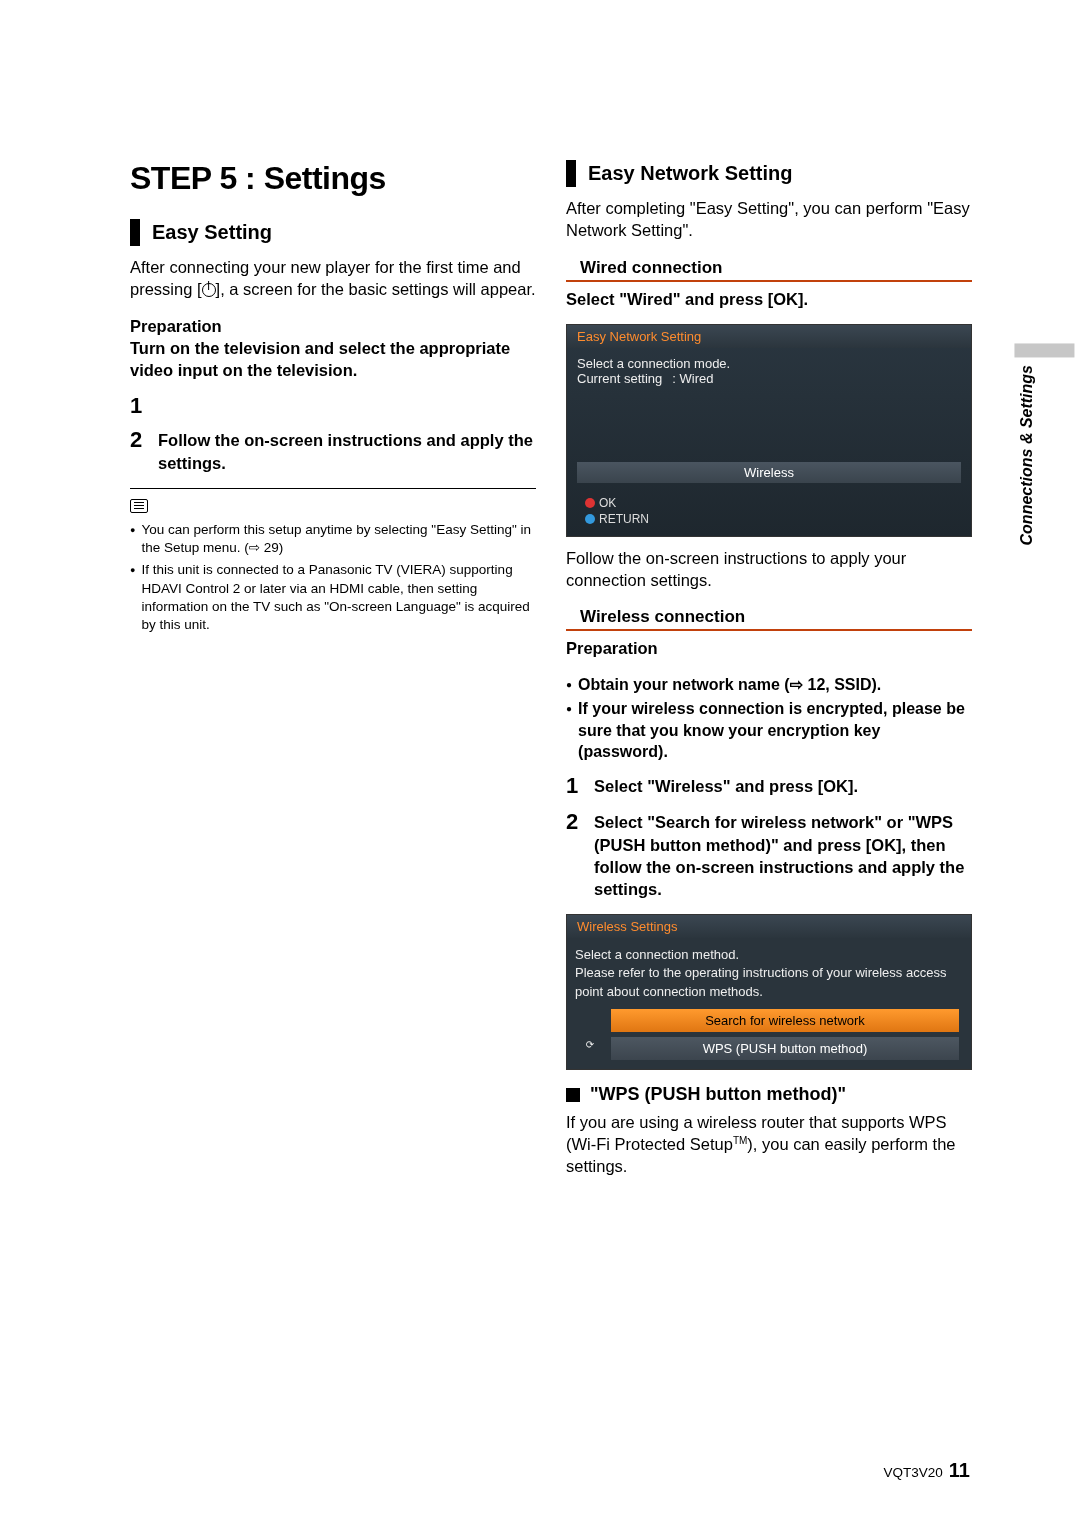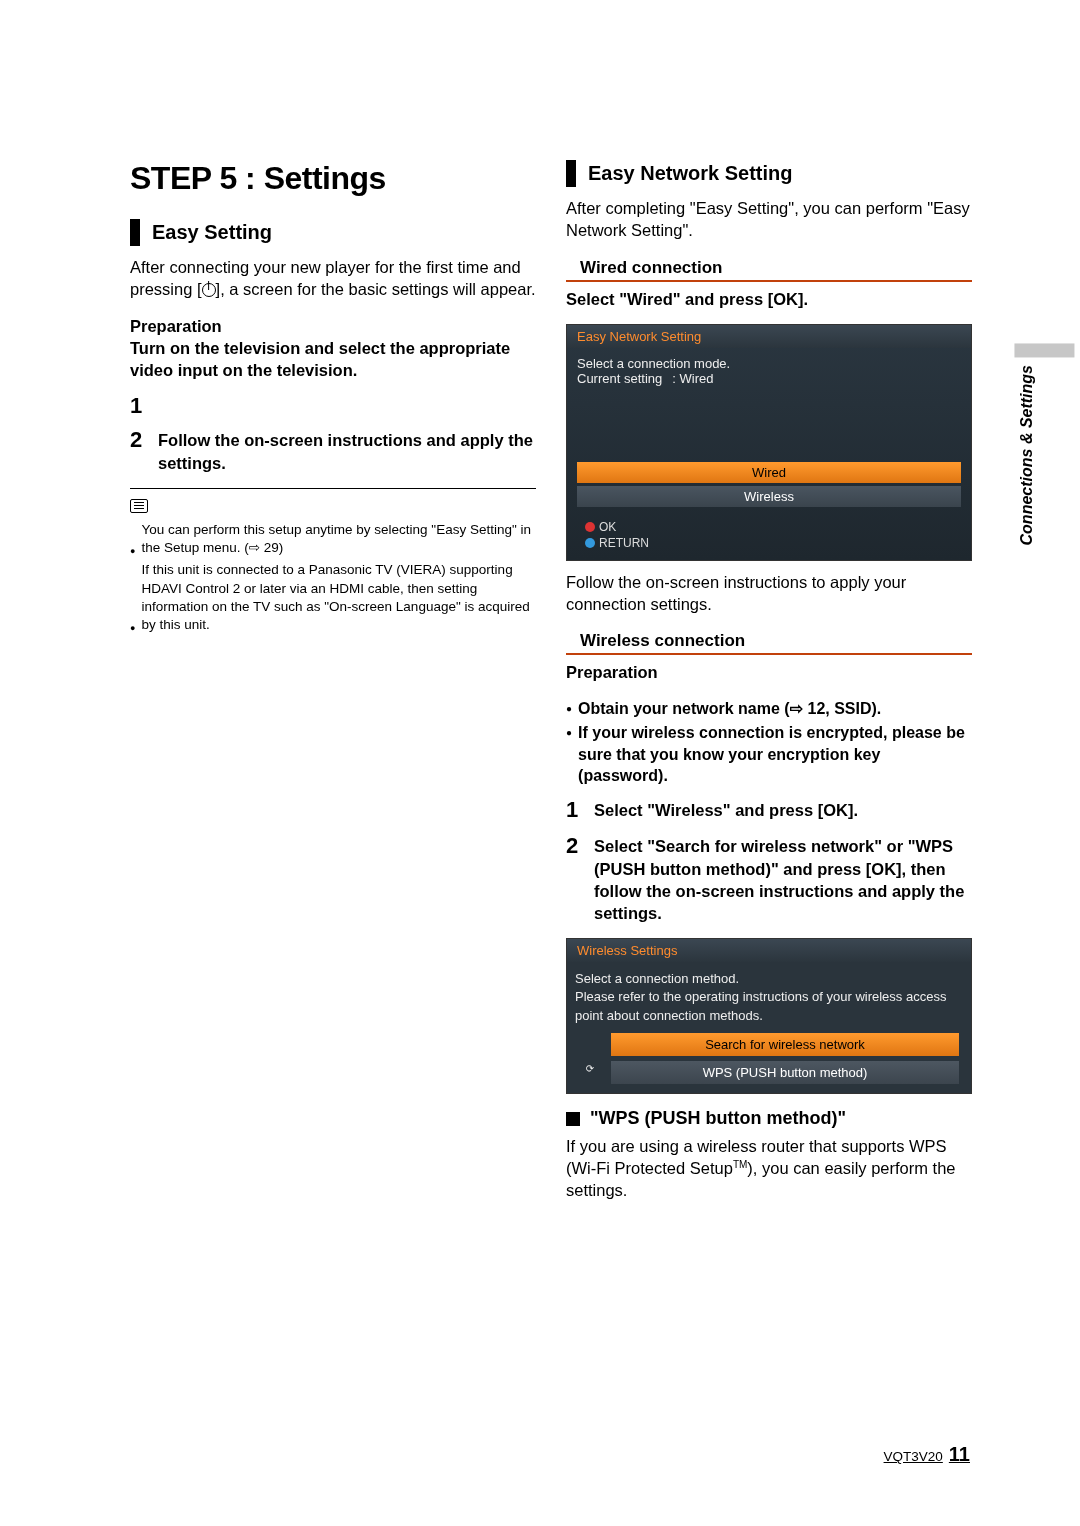--- a/index.html
+++ b/index.html
@@ -21,21 +21,21 @@
   .body { font-size: 16.5px; line-height: 1.35; margin: 6px 0 14px 0; }
   .bold { font-weight: bold; }
   .ol { margin: 10px 0; }
   .ol-item { display: flex; margin-bottom: 12px; }
   .ol-num { font-size: 22px; font-weight: bold; width: 28px; flex-shrink: 0; line-height: 1; }
   .ol-body { font-size: 16.5px; line-height: 1.35; }
   .ol-body .bold { display: block; margin-bottom: 2px;}
   hr.thin { border: none; border-top: 1px solid #000; margin: 8px 0 10px 0; }
   .noteicon { display:inline-block; width:18px; height:14px; border:1.5px solid #000; border-radius:2px; position:relative; margin-bottom:4px;}
   .noteicon::before { content:""; position:absolute; left:3px; top:2px; width:10px; height:1.5px; background:#000; box-shadow:0 3px 0 #000, 0 6px 0 #000;}
-  .notes li { font-size: 13.5px; line-height: 1.35; margin-bottom: 4px; list-style: none; display:flex;align-items:flex-end;}
+  .notes li { font-size: 13.5px; line-height: 1.35; margin-bottom: 4px; list-style: none; display:flex;}
   .notes li::before { content:"●"; font-size:9px; margin-right:6px; margin-top:3px;}
   .h3row { display:flex; align-items: flex-end; border-bottom: 2px solid #c2410c; margin: 16px 0 6px 0; padding-bottom:2px;}
   .h3bar { width:6px; background:#000; margin-right:8px; flex-shrink:0;}
   .h3 { font-size:17px; font-weight:900; font-family: Arial Black, Arial, sans-serif; }
   .h4sq { display:flex; margin: 14px 0 4px 0; align-items:flex-start;}
   .h4sq .sq { width:14px; height:14px; background:#000; margin-right:10px; margin-top:4px; flex-shrink:0;}
   .h4sq .txt { font-size:18px; font-weight:900; font-family: Arial Black, Arial, sans-serif;}
   
   .osd { background: linear-gradient(#2a3640,#1e272e); border:1px solid #333; color:#eee; font-size:13px; margin:10px 0; }
   .osd-title { background:linear-gradient(#3b4752,#2b353d); color:#ff8c2e; padding:4px 10px; font-size:13px;}
@@ -49,21 +49,21 @@
   .red { background:#d33;}
   .blue { background:#39d;}
   .osd2 { background:#2a343c; border:1px solid #333; color:#eee; font-size:13px; margin:10px 0;}
   .osd2-body { padding:8px 8px; line-height:1.4;}
   .osd2-opt { background:linear-gradient(#4d5761,#3c454e); color:#fff; text-align:center; padding:4px 0; margin:0 12px 5px 44px; font-size:13px;}
   .osd2-opt.sel { background:linear-gradient(#ff9a2e,#e07612); color:#000;}
   .wpsicon { position:absolute; left:12px; width:22px; height:16px; font-size:10px; display:flex; align-items:center; justify-content:center;}
   .osd2-optrow { position:relative; }
   .side-tab { position:absolute; right:62px; top:365px; transform: rotate(-90deg); transform-origin: right top; font-style: italic; font-weight: bold; font-size:16px; white-space: nowrap; display:flex; align-items:center;}
   .side-tab::before { content:""; position:absolute; right:-22px; top:-4px; width:14px; height:60px; background:#c7c7c7;}
-  .footer { position:absolute; right:110px; bottom:60px; font-size:13.5px;text-decoration:underline;}
+  .footer { position:absolute; right:110px; bottom:44px; font-size:13.5px;}
   .footer .pn { font-weight:bold; font-size:20px; margin-left:6px;}
   .pwr-icon { display:inline-block; width:14px; height:14px; border:1.6px solid #000; border-radius:50%; position:relative; vertical-align:-2px;}
   .pwr-icon::after { content:""; position:absolute; left:50%; top:-3px; width:1.8px; height:9px; background:#000; transform:translateX(-50%);}
   .bull-item { display:flex; font-size:16px; line-height:1.35; margin-bottom:3px;}
   .bull-item::before { content:"●"; font-size:10px; margin-right:6px; margin-top:4px;}
   .osd-info { display:flex; gap:10px;}
 </style>
 </head>
 <body>
 
@@ -129,21 +129,20 @@
         <div class="osd-title">Easy Network Setting</div>
         <div class="osd-body">
           <div>Select a connection mode.</div>
           <div class="osd-info">
             <span>Current setting</span>
             <span>:  Wired</span>
           </div>
           <div style="height:70px"></div>
         </div>
         <div class="osd-opts">
-          <div class="osd-opt sel">Wired</div>
           <div class="osd-opt">Wireless</div>
         </div>
         <div class="osd-foot">
           <div class="row">
               <span class="circle red"></span>
               <span>OK</span>
             </div>
           <div class="row">
               <span class="circle blue"></span>
               <span>RETURN</span>

